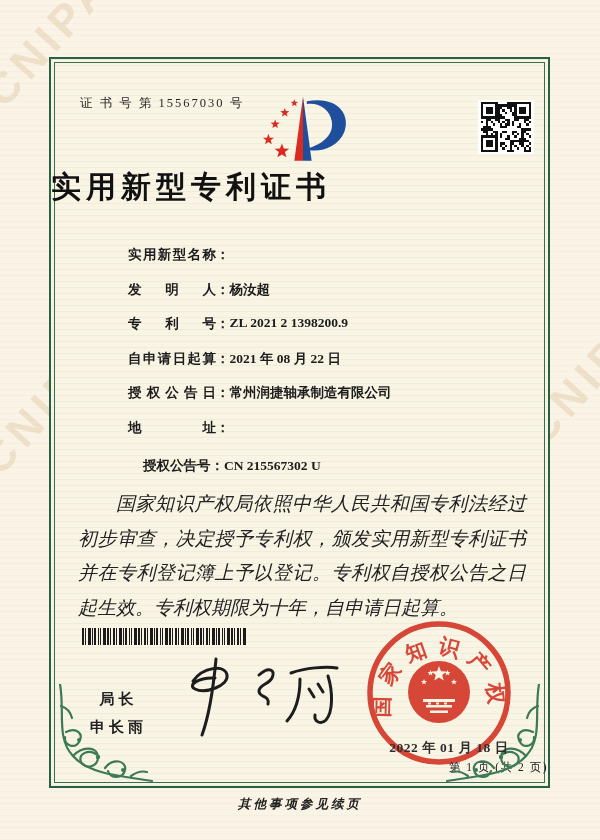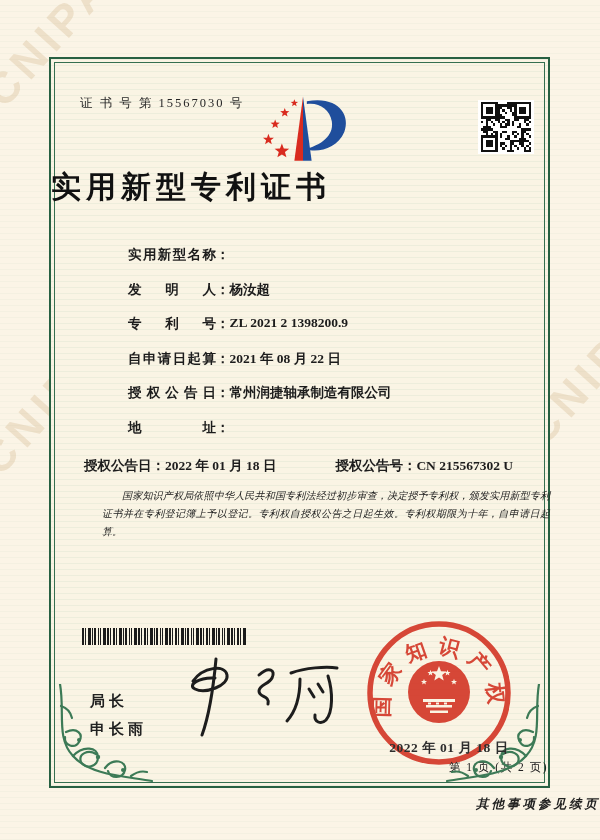--- a/index.html
+++ b/index.html
@@ -31,36 +31,36 @@
   .qr{ position:absolute; left:427px; top:41px; width:52px; height:50px; background:#fff; padding:2px;}
   .title{ position:absolute; left:0; top:108px; width:100%; 
     font-size:30px; font-weight:700; letter-spacing:5px; color:#111; margin:0;}
   .fields{ position:absolute; left:33px; top:187px; width:440px; font-size:13.5px; font-weight:600;}
   .field-row{ display:flex; align-items:flex-start; margin-bottom:15.5px; height:19px;margin-left:44px;}
   .field-label{ display:inline-block; width:88px; text-align:justify; text-align-last:justify; }
   .field-value{ white-space:nowrap; }
   .grant-row{ position:absolute; left:33px; top:398px; width:450px; font-size:13.5px; font-weight:600; display:flex;}
   .grant-right{ margin-left:59px; }
   .paras{ position:absolute; left:27px; top:428px; width:448px;
-    font-size:10px; line-height:1.82; font-style:italic; color:#222; font-weight:500;margin-left:24px;}
+    font-size:19px; line-height:1.82; font-style:italic; color:#222; font-weight:500;}
   .paras p{ margin:0; text-indent:2em; text-align:justify;}
   .barcode{ position:absolute; left:31px; top:569px; width:167px; height:17px;}
   .director{ position:absolute; left:39px; top:628px;
-    font-family:Liberation Sans, sans-serif;
-    font-size:15px; font-weight:700; letter-spacing:4px; line-height:1.85; color:#222;}
+    font-family:Liberation Mono, monospace;
+    font-size:15px; font-weight:700; letter-spacing:4px; line-height:1.85; color:#222;text-align:center;}
   .signature{ position:absolute; left:112px; top:592px; width:190px; height:92px;}
   .seal{ position:absolute; left:313px; top:559px; width:150px; height:150px; opacity:0.93;}
   .seal-date{ position:absolute; left:318px; top:680px; width:160px; text-align:center;
     font-size:13.5px; font-weight:600; letter-spacing:0.5px; color:#2e2e2e; z-index:3;}
   .page-no{ position:absolute; left:0; top:701px; width:100%; text-align:right;
     font-size:11.5px; letter-spacing:1.5px; color:#222;}
   .flourish{ position:absolute; width:100px; height:100px; pointer-events:none;}
   .flourish.bl{ left:2px; bottom:2px;}
   .flourish.br{ right:2px; bottom:2px; transform:scaleX(-1);}
-  .footer-note{ position:absolute; left:0; top:796px; width:100%; text-align:right;
+  .footer-note{ position:absolute; left:0; top:796px; width:100%; text-align:center;
     font-size:12.5px; font-style:italic; letter-spacing:3px; color:#222; font-weight:600;}
 </style>
 </head>
 <body>
 
 <div class="page">
 
   <span class="watermark" style="left:-34px; top:14px; font-size:44px;">CNIPA</span>
   <span class="watermark" style="left:-38px; top:382px; font-size:44px;">CNIPA</span>
   <span class="watermark" style="left:506px; top:352px; font-size:44px;">CNIPA</span>
@@ -345,23 +345,20 @@
           <span>：</span>
           <span class="field-value">常州润捷轴承制造有限公司</span>
       </div>
       <div class="field-row">
         <span class="field-label">地址</span>
           <span>：</span>
       </div>
     </div>
 
     <div class="grant-row">
-      <div>
-        <span>授权公告日</span><span>：</span><span>2022 年 01 月 18 日</span>
-      </div>
       <div class="grant-right">
         <span>授权公告号</span><span>：</span><span>CN 215567302 U</span>
       </div>
     </div>
 
     <div class="paras">
       <p>国家知识产权局依照中华人民共和国专利法经过初步审查，决定授予专利权，颁发实用新型专利证书并在专利登记簿上予以登记。专利权自授权公告之日起生效。专利权期限为十年，自申请日起算。</p>
     </div>
 
     <svg class="barcode" viewBox="0 0 167 17" preserveAspectRatio="none">

